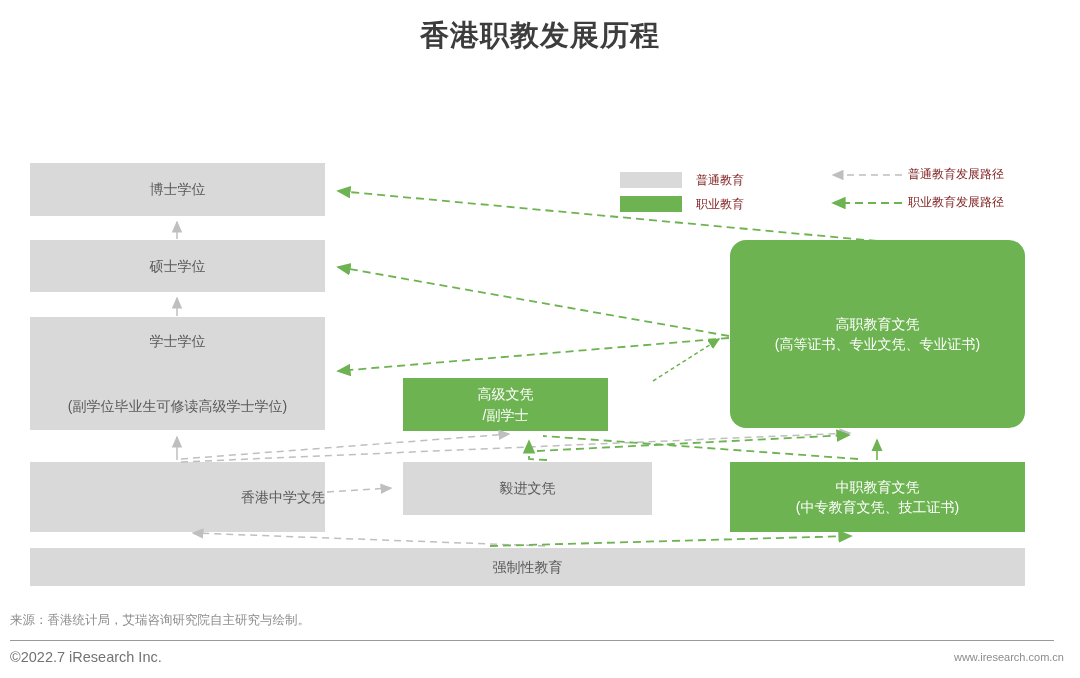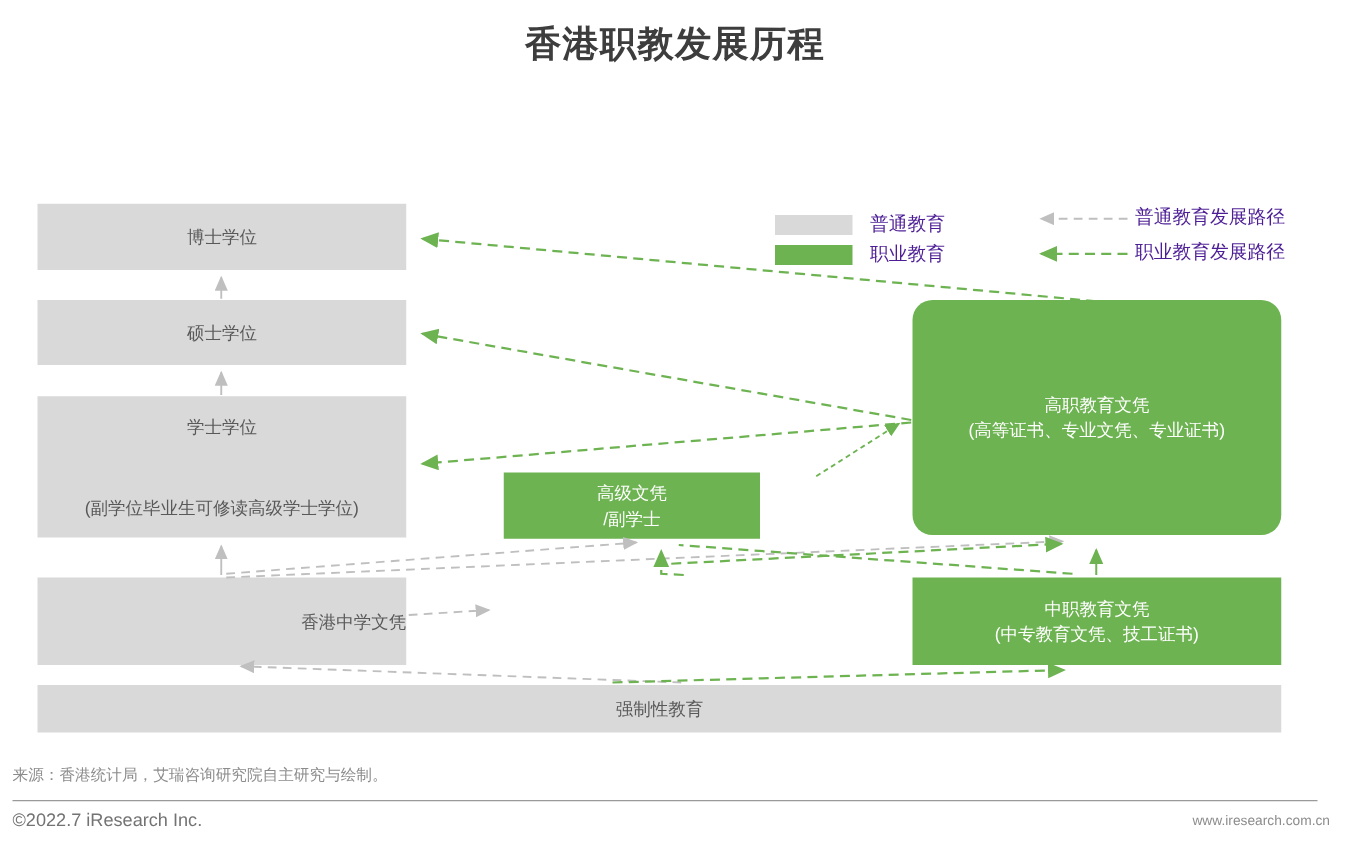--- a/index.html
+++ b/index.html
@@ -24,21 +24,21 @@
   .b-hkdse    {left:30px; top:462px;width:295px;height:70px;align-items:flex-end;}
   .b-hdip     {left:403px;top:378px;width:205px;height:53px;}
   .b-yijin    {left:403px;top:462px;width:249px;height:53px;}
   .b-hvoc     {left:730px;top:240px;width:295px;height:188px;border-radius:16px;}
   .b-mvoc     {left:730px;top:462px;width:295px;height:70px;}
   .b-comp     {left:30px; top:548px;width:995px;height:38px;}
   
   .legend-swatch{position:absolute;width:62px;height:16px;z-index:2;}
   .ls-gray {left:620px;top:172px;background:#d9d9d9;}
   .ls-green{left:620px;top:196px;background:#6db351;}
-  .legend-label{position:absolute;font-size:15px;color:#4c1d95;line-height:16px;z-index:2;}
+  .legend-label{position:absolute;font-size:12px;color:#7f1d1d;line-height:16px;z-index:2;}
   .ll-gray {left:696px;top:172px;}
   .ll-green{left:696px;top:196px;}
   .ll-gpath{left:908px;top:166px;}
   .ll-vpath{left:908px;top:194px;}
   
   #arrows{position:absolute;left:0;top:0;z-index:4;pointer-events:none;}
   .a-gray {stroke:#bfbfbf;stroke-width:1.5;fill:none;}
   .a-gdash{stroke:#bfbfbf;stroke-width:1.5;fill:none;stroke-dasharray:7 5;}
   .a-vdash{stroke:#6db351;stroke-width:1.8;fill:none;stroke-dasharray:8 5;}
   .a-vfine{stroke:#6db351;stroke-width:1.5;fill:none;stroke-dasharray:4 3;}
@@ -66,20 +66,23 @@
     <span>学士学位</span>
     <span>(副学位毕业生可修读高级学士学位)</span>
   </div>
   <div class="box gray b-hkdse">
     <span>香港中学文凭</span>
   </div>
 
   <div class="box green b-hdip">
     <span>高级文凭</span>
     <span>/副学士</span>
+  </div>
+  <div class="box gray b-yijin">
+    <span>毅进文凭</span>
   </div>
 
   <div class="box green b-hvoc">
     <span>高职教育文凭</span>
     <span>(高等证书、专业文凭、专业证书)</span>
   </div>
   <div class="box green b-mvoc">
     <span>中职教育文凭</span>
     <span>(中专教育文凭、技工证书)</span>
   </div>

